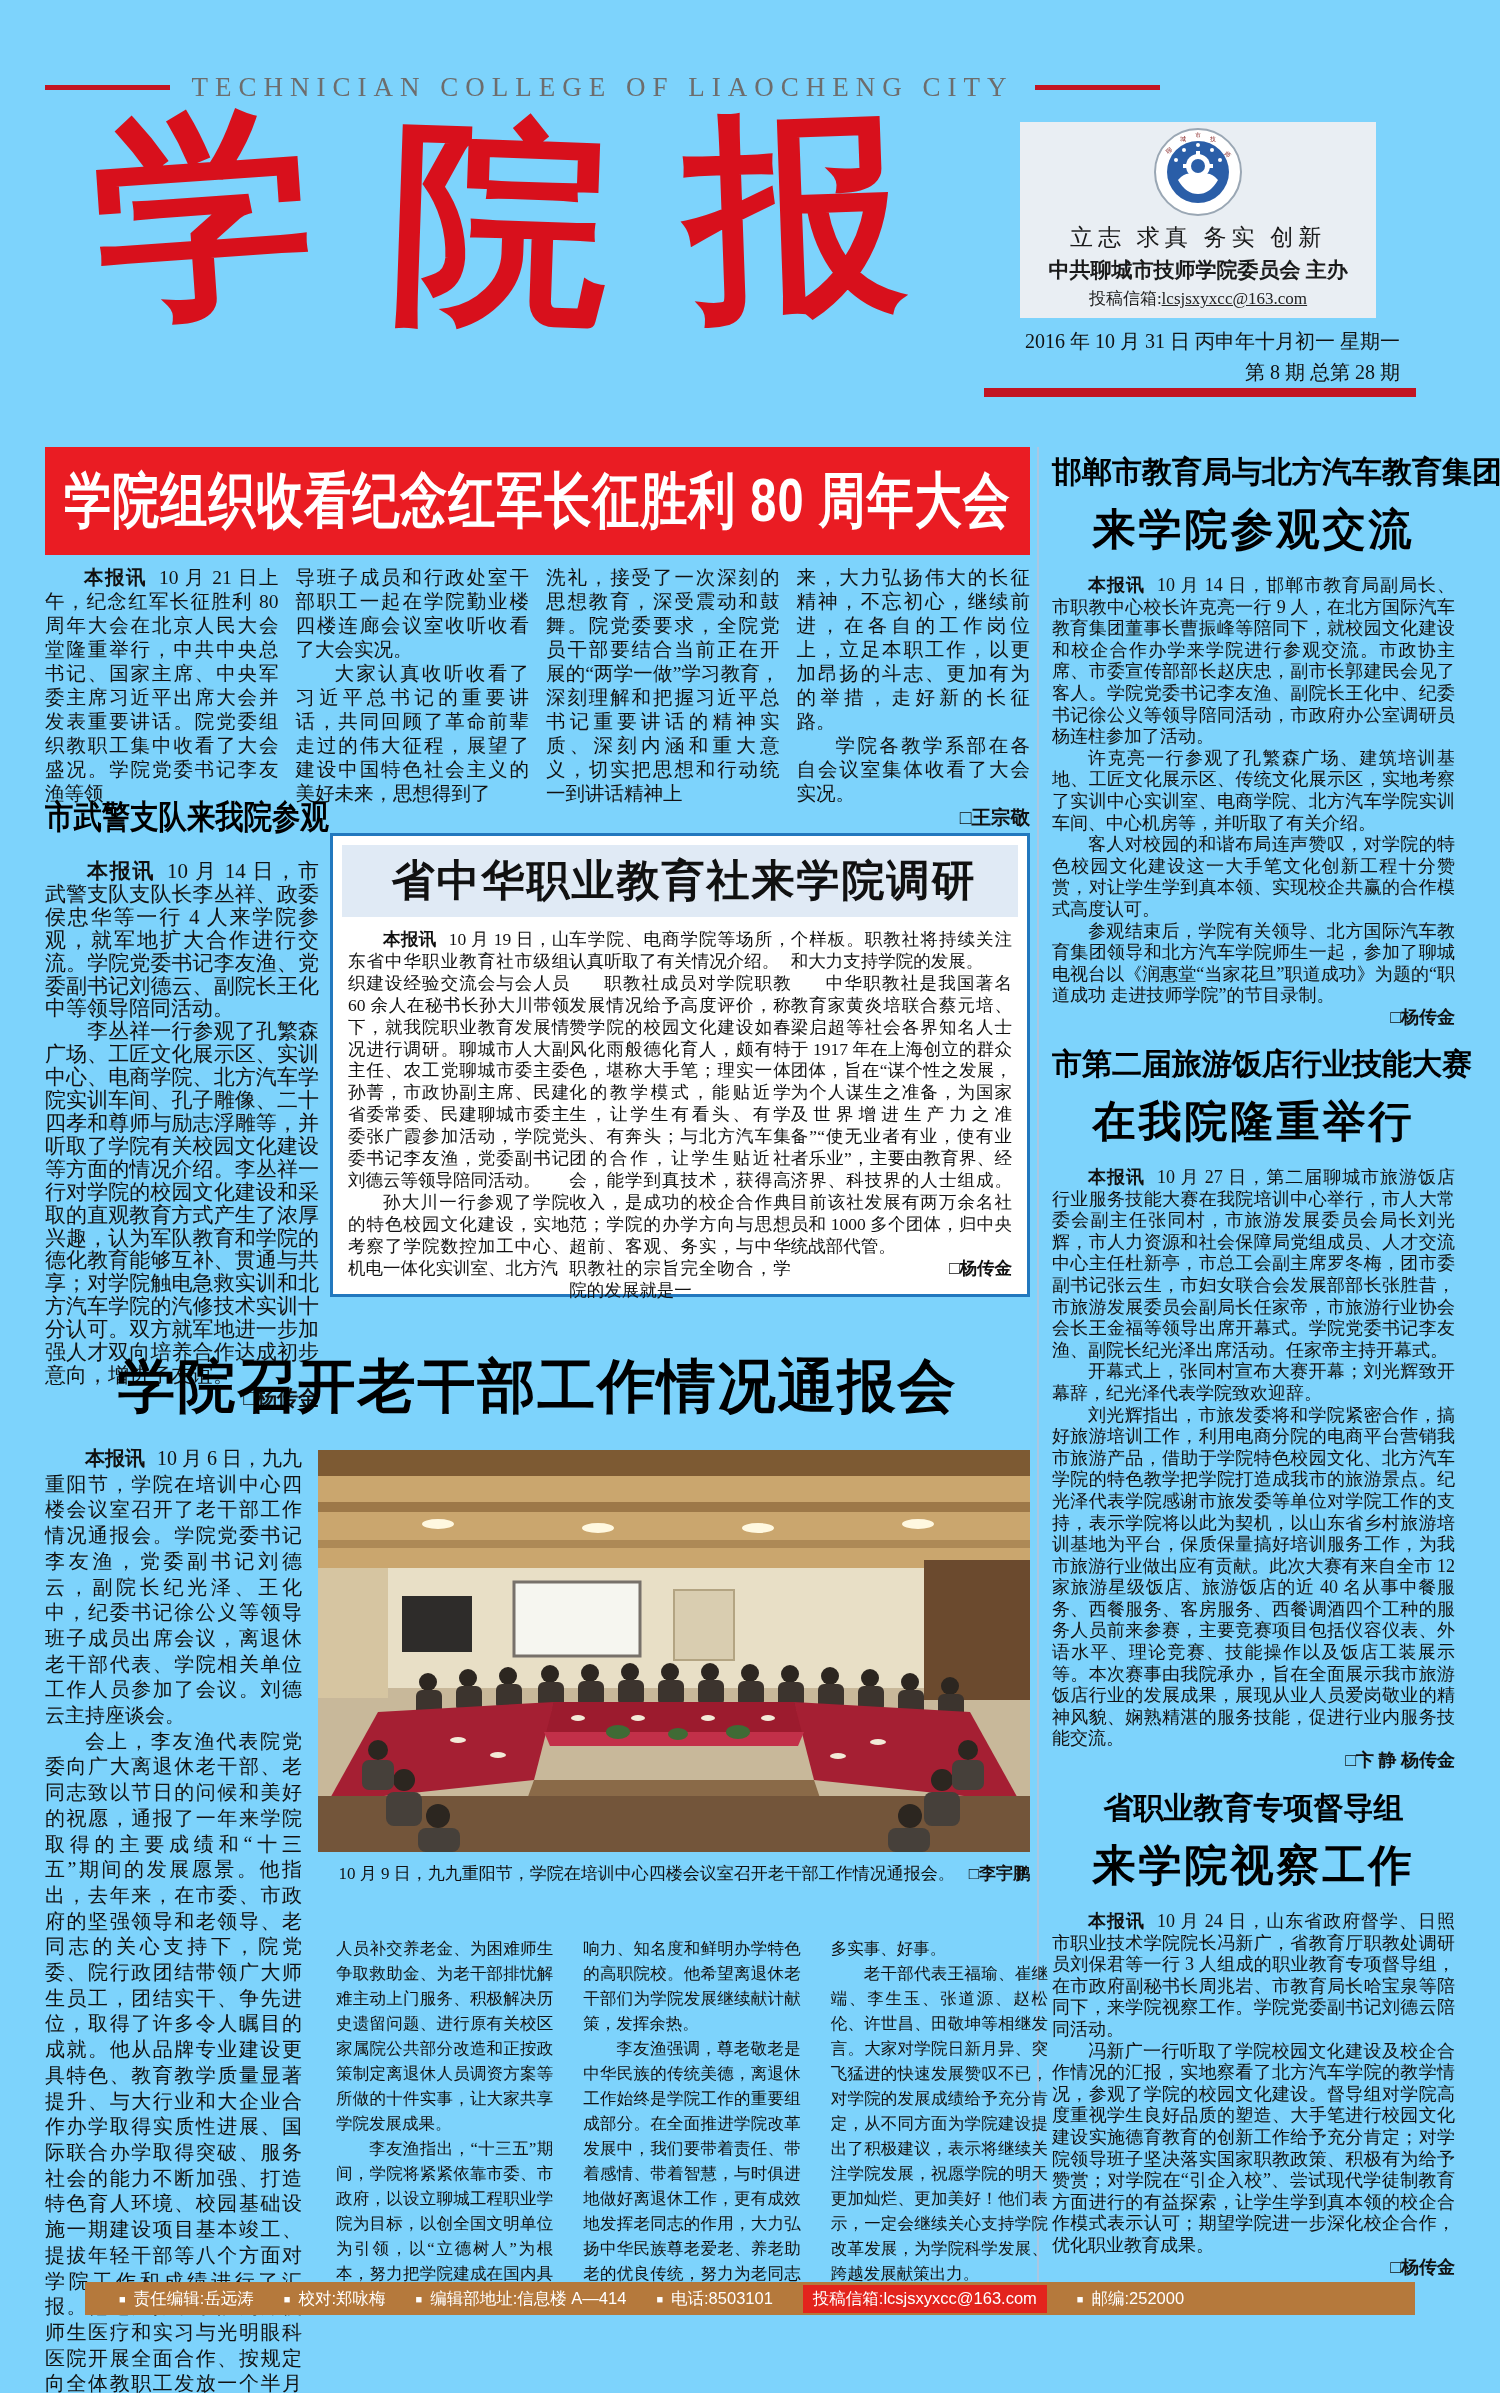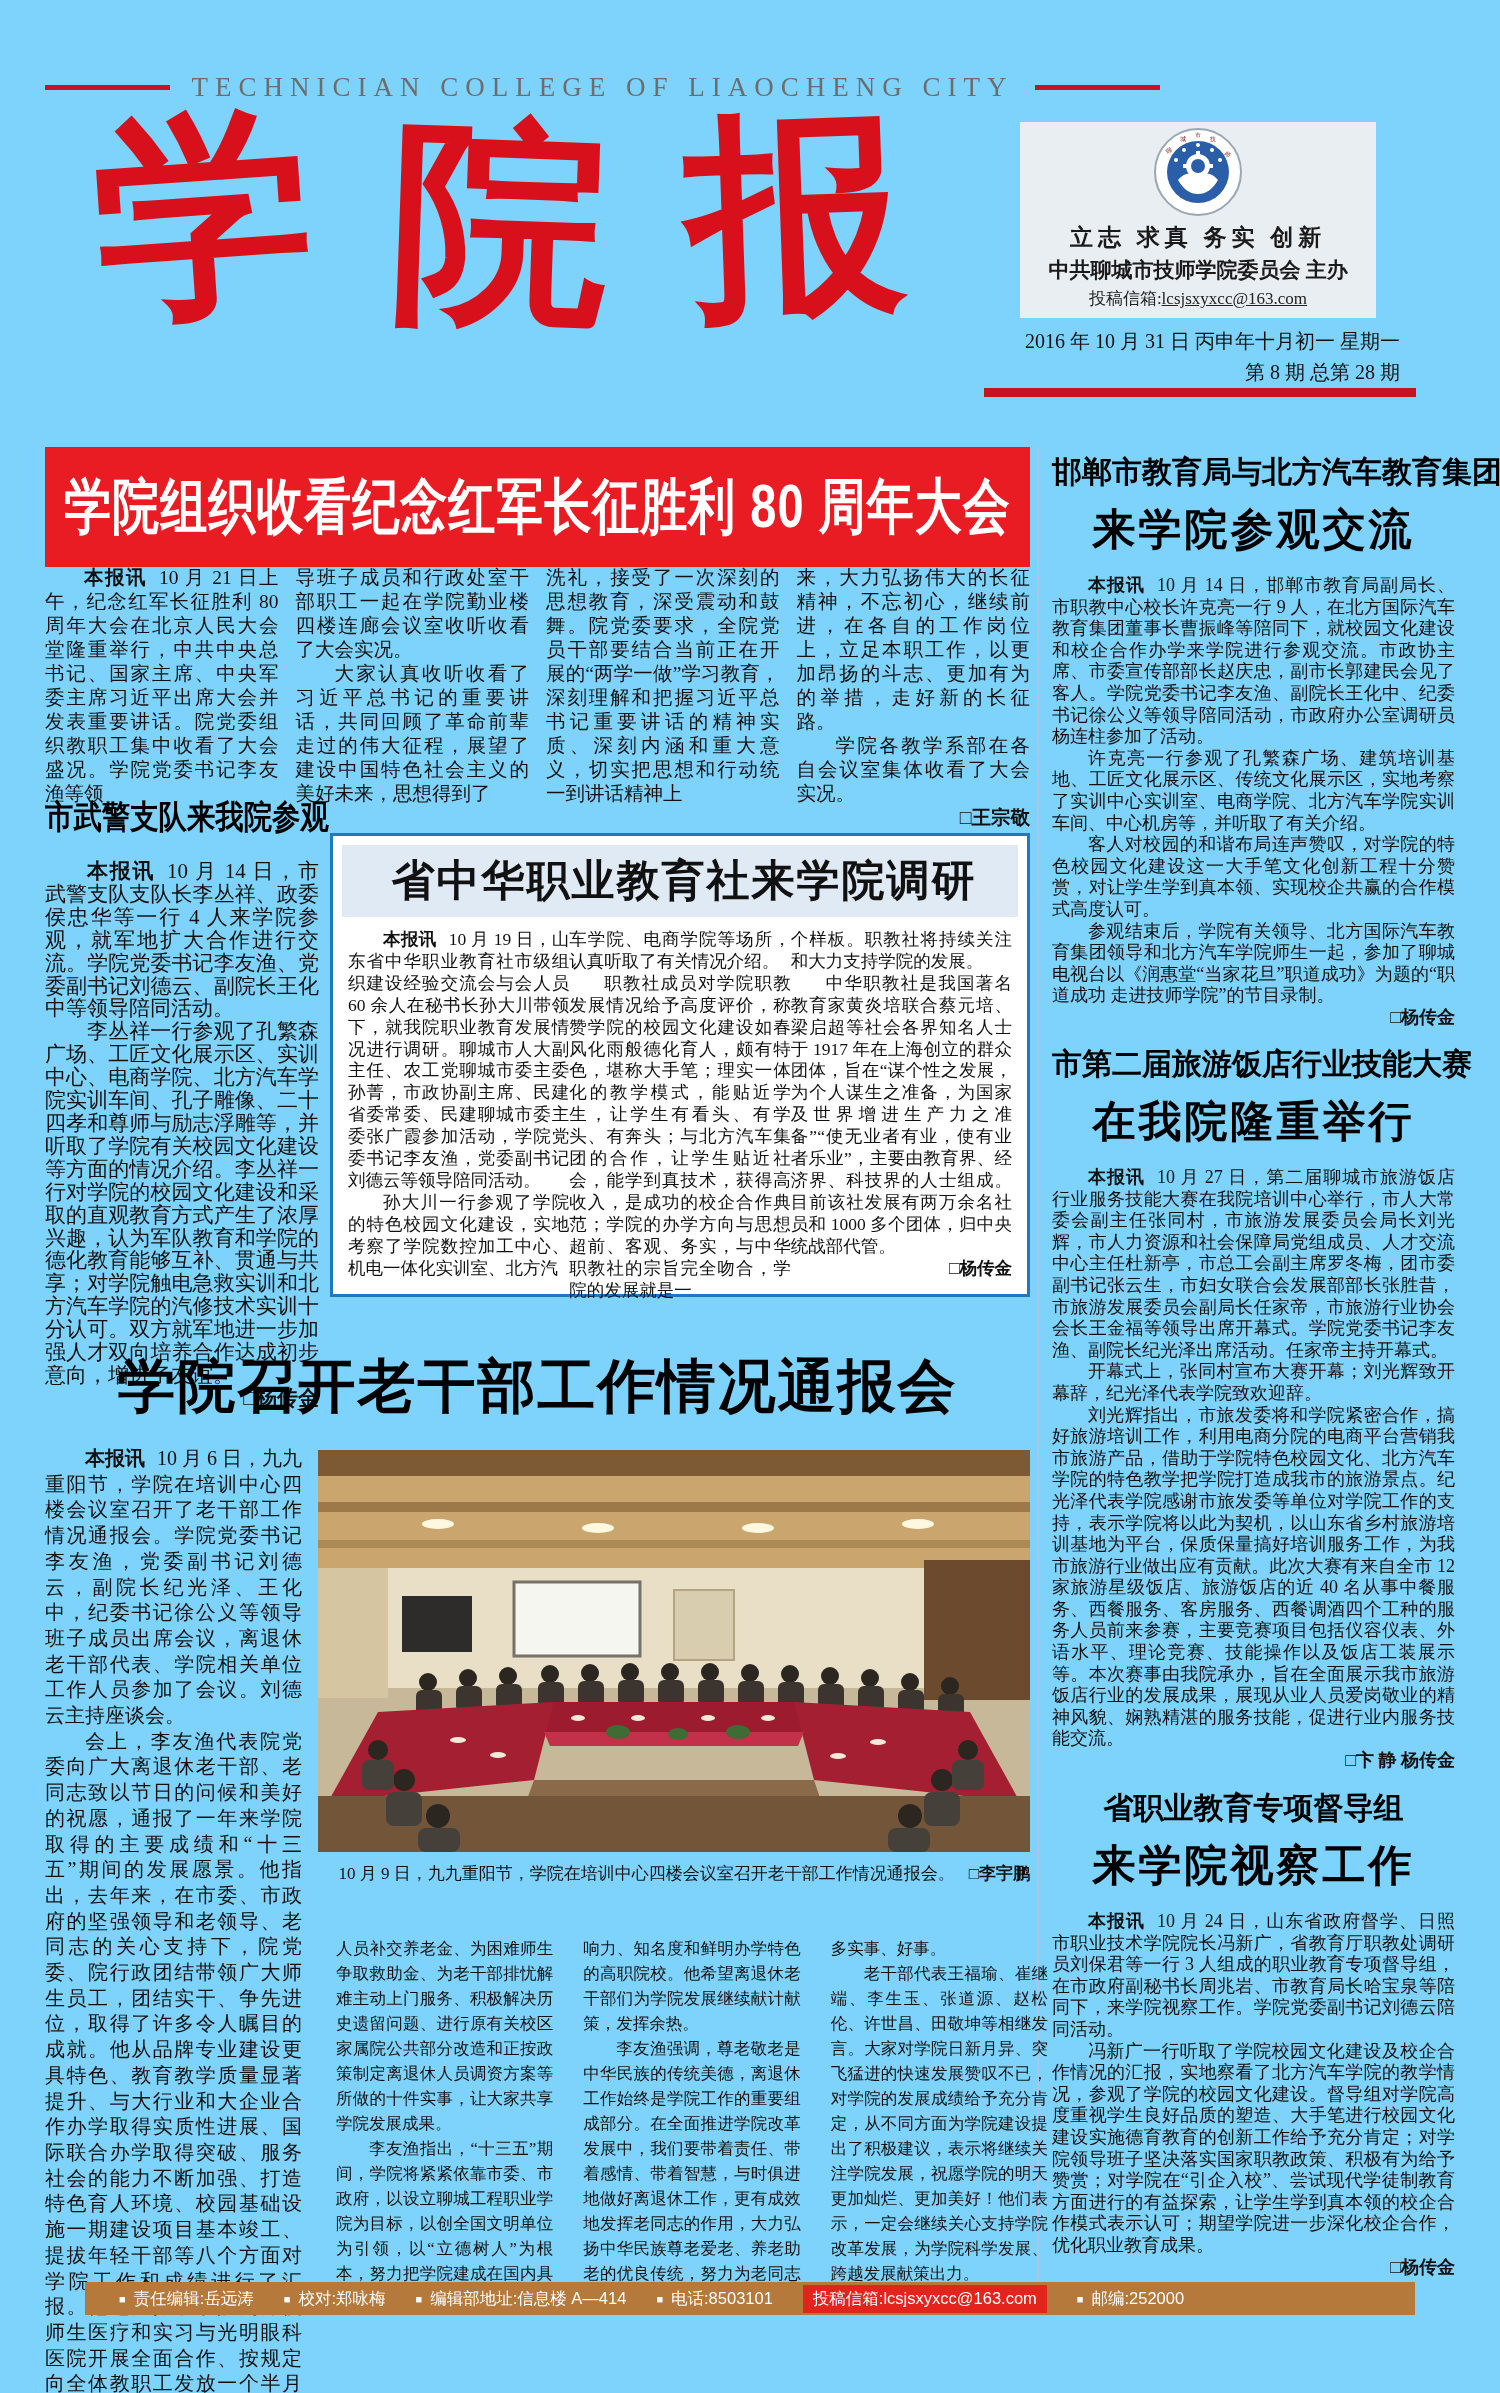--- a/index.html
+++ b/index.html
@@ -11,34 +11,34 @@
   .eng-header { position:absolute; left:45px; top:72px; width:1115px; display:flex; align-items:center; gap:22px; }
   .eng-rule { flex:1; height:5px; background:#c21422; }
   .eng-title { font-family:"Liberation Serif", serif; font-size:27px; color:#6d6d6d; letter-spacing:7px; white-space:nowrap; }
   .paper-title { position:absolute; left:95px; top:100px; width:810px; height:235px; display:flex; justify-content:space-between; align-items:center; color:#d8101c; font-family:"Liberation Serif", serif; font-weight:bold; }
   .paper-title span { font-size:218px; line-height:1; display:inline-block; }
   .pt-1 { transform:rotate(-4deg) }
   .pt-2 { transform:rotate(2deg) translateY(8px) }
   .pt-3 { transform:rotate(-2deg) }
 
   .info-box { position:absolute; left:1020px; top:122px; width:356px; height:196px; background:#e9eef3; text-align:center; padding-top:6px; }
-  .slogan { font-size:23px; font-weight:bold; color:#1a1a1a; letter-spacing:5px; margin-top:2px; }
+  .slogan { font-size:23px; font-weight:normal; color:#1a1a1a; letter-spacing:5px; margin-top:2px; }
   .organizer { font-size:21px; font-weight:bold; color:#1a1a1a; margin-top:3px; }
   .submit-line { font-size:17px; color:#222; margin-top:3px; }
   .submit-line .mail { text-decoration:underline; }
   .date-lines { position:absolute; left:1000px; top:328px; width:400px; text-align:right; color:#111; }
   .date-l1 { font-size:20px; }
   .date-l2 { font-size:20px; margin-top:4px; }
   .red-bar { position:absolute; left:984px; top:388px; width:432px; height:9px; background:#c21422; }
 
   
   .v-divider { position:absolute; left:1037px; top:447px; width:2px; height:1835px; background:#aac6e2; }
 
   
-  .banner { position:absolute; left:45px; top:447px; width:985px; height:120px; background:#ea1c23; display:flex; align-items:center; justify-content:center; }
+  .banner { position:absolute; left:45px; top:447px; width:985px; height:108px; background:#ea1c23; display:flex; align-items:center; justify-content:center; }
   .banner-text { color:#ffffff; font-weight:bold; font-size:47px; white-space:nowrap; transform:scaleY(1.28); letter-spacing:1px; font-family:"Liberation Sans", sans-serif; }
 
   
   .col { text-align:justify; color:#111; }
   p { margin:0; }
   .para { text-indent:2em; }
   .lede { font-weight:bold; margin-right:12px; }
   .byline { text-align:right; font-weight:bold; }
 
   

